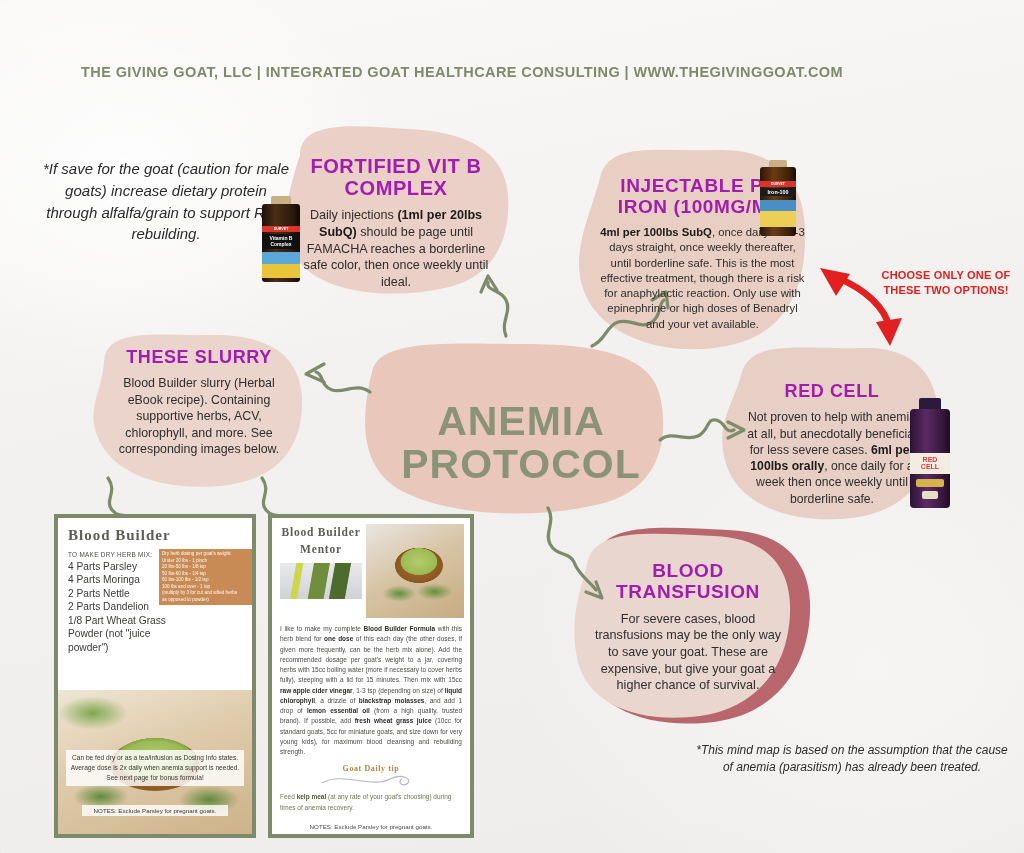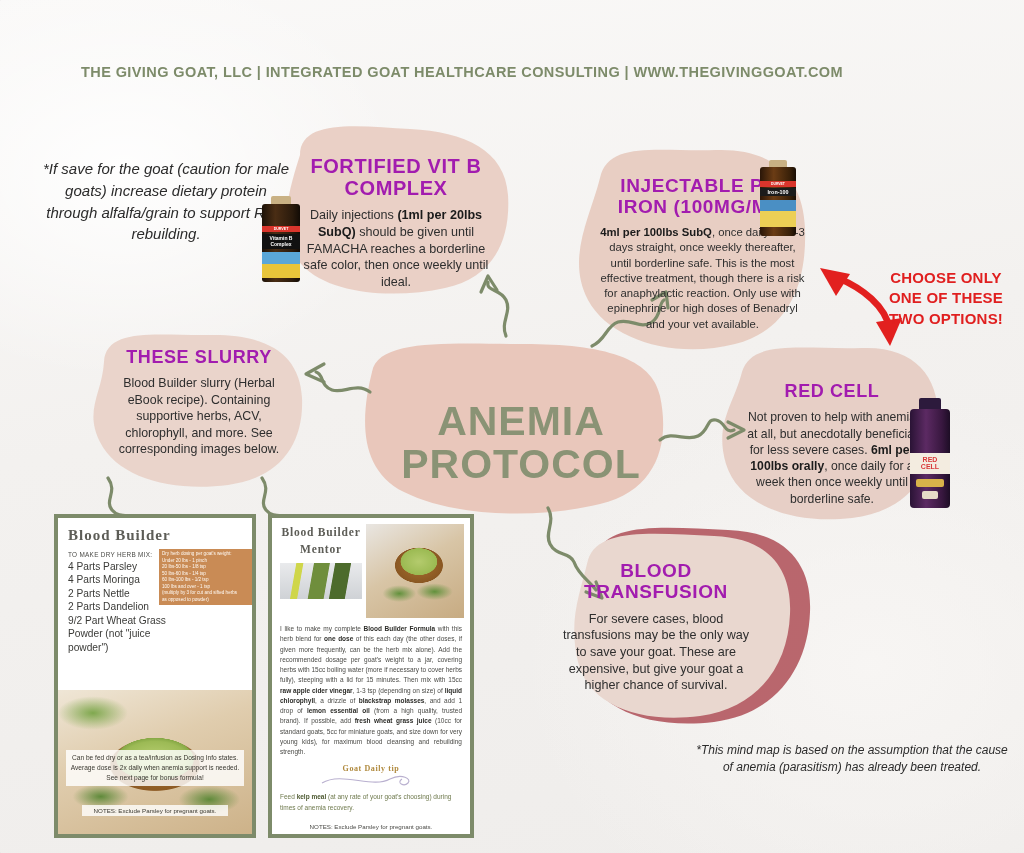--- a/index.html
+++ b/index.html
@@ -37,34 +37,34 @@
   #n-iron p{font-size:11.3px;line-height:1.35;}
 
   #n-slurry{left:104px;top:348px;width:190px;}
   #n-slurry h3{font-size:18px;}
   #n-slurry p{font-size:12.4px;}
 
   #n-red{left:742px;top:382px;width:180px;}
   #n-red h3{font-size:18px;}
   #n-red p{font-size:12.2px;}
 
-  #n-trans{left:560px;top:560px;width:192px;text-align:center;}
+  #n-trans{left:592px;top:560px;width:192px;text-align:center;}
   #n-trans h3{font-size:19px;line-height:1.12;}
   #n-trans p{font-size:12.6px;}
 
   #n-center{left:396px;top:400px;width:250px;z-index:3;}
   #n-center h2{margin:0;color:#8a9375;font-weight:bold;font-size:41px;line-height:1.05;
     letter-spacing:1px;text-align:center;}
 
   .note{position:absolute;z-index:3;font-style:italic;color:#2b2b2b;text-align:center;}
   #note-left{left:42px;top:158px;width:248px;font-size:15px;line-height:1.45;}
   #note-bottom{left:694px;top:742px;width:316px;font-size:12px;line-height:1.45;}
 
   #redcall{position:absolute;left:880px;top:268px;width:132px;z-index:4;
-    color:#e01f1f;font-weight:bold;font-size:15px;line-height:1.35;text-align:center;
+    color:#e01f1f;font-weight:bold;font-size:11px;line-height:1.35;text-align:center;
     letter-spacing:.2px;}
 
   
   .card{position:absolute;z-index:3;background:#fff;border:4px solid #7d8b6a;
     box-sizing:border-box;overflow:hidden;}
   #card1{left:54px;top:514px;width:202px;height:324px;}
   #card2{left:268px;top:514px;width:206px;height:324px;}
 
   .c1-title{font-family:"Liberation Serif",serif;font-weight:bold;font-size:15px;
     color:#5d5d57;letter-spacing:1px;margin:9px 0 7px 10px;}
@@ -180,21 +180,21 @@
 <div class="note" id="note-left">*If save for the goat (caution for male goats) increase dietary protein through alfalfa/grain to support RBC rebuilding.</div>
 <div class="note" id="note-bottom">*This mind map is based on the assumption that the cause of anemia (parasitism) has already been treated.</div>
 <div id="redcall">CHOOSE ONLY ONE OF THESE TWO OPTIONS!</div>
 
 <div class="node" id="n-center">
   <h2>ANEMIA PROTOCOL</h2>
 </div>
 
 <div class="node" id="n-vitb">
   <h3>FORTIFIED VIT B COMPLEX</h3>
-  <p><span>Daily injections </span><b>(1ml per 20lbs SubQ)</b><span> should be given until FAMACHA reaches a borderline safe color, then once weekly until ideal.</span></p>
+  <p><span>Daily injections </span><b>(1ml per 20lbs SubQ)</b><span> should be page until FAMACHA reaches a borderline safe color, then once weekly until ideal.</span></p>
 </div>
 
 <div class="node" id="n-iron">
   <h3>INJECTABLE PIG IRON (100MG/ML)</h3>
   <p><b>4ml per 100lbs SubQ</b><span>, once daily for 2-3 days straight, once weekly thereafter, until borderline safe. This is the most effective treatment, though there is a risk for anaphylactic reaction. Only use with epinephrine or high doses of Benadryl and your vet available.</span></p>
 </div>
 
 <div class="node" id="n-slurry">
   <h3>THESE SLURRY</h3>
   <p>Blood Builder slurry (Herbal eBook recipe). Containing supportive herbs, ACV, chlorophyll, and more. See corresponding images below.</p>
@@ -240,21 +240,21 @@
 </div>
 
 <div class="card" id="card1">
   <div class="c1-title">Blood Builder</div>
   <div class="c1-sub">TO MAKE DRY HERB MIX:</div>
   <div class="c1-list">
       <div>4 Parts Parsley</div>
       <div>4 Parts Moringa</div>
       <div>2 Parts Nettle</div>
       <div>2 Parts Dandelion</div>
-      <div>9/2 Part Wheat Grass</div>
+      <div>1/8 Part Wheat Grass</div>
       <div>Powder (not "juice</div>
       <div>powder")</div>
     </div>
   <div class="dosebox">
       <div>Dry herb dosing per goat's weight:</div>
       <div>Under 20 lbs - 1 pinch</div>
       <div>20 lbs-50 lbs - 1/8 tsp</div>
       <div>50 lbs-60 lbs - 1/4 tsp</div>
       <div>60 lbs-100 lbs - 1/2 tsp</div>
       <div>100 lbs and over - 1 tsp</div>

